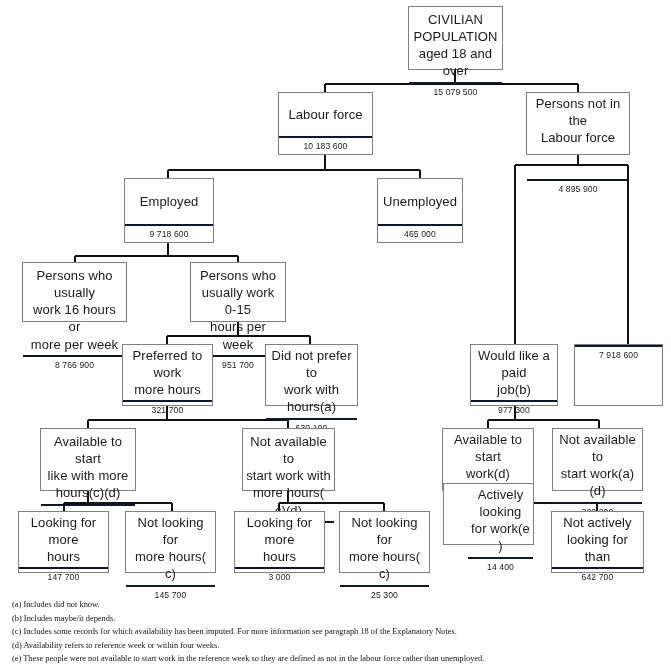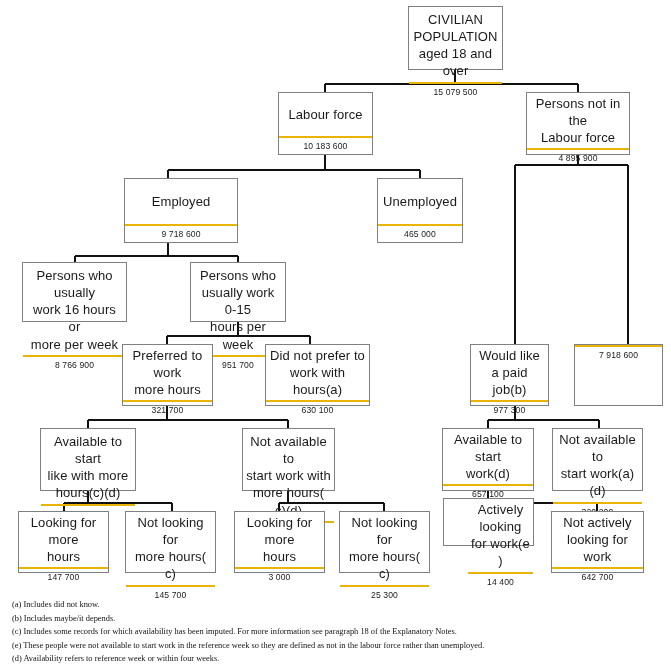--- a/index.html
+++ b/index.html
@@ -47,21 +47,21 @@
     justify-content: center;
     text-align: center;
     padding: 2px 3px;
     font-size: 13px;
     line-height: 1.32;
     letter-spacing: 0.1px;
     color: #1a1a1a;
   }
   .node .value {
     flex: 0 0 auto;
-    border-top: 2px solid #eab308;
+    border-top: 2px solid #0f172a;
     text-align: center;
     padding: 3px 2px 3px;
     font-size: 8.6px;
     line-height: 1.2;
     letter-spacing: 0.1px;
     color: #1a1a1a;
     min-height: 15px;
     box-sizing: border-box;
   }
   .node.tall .label { padding-top: 4px; }
@@ -152,31 +152,31 @@
     <div class="value">15 079 500</div>
   </div>
 
   <div class="node" style="left:278px; top:92px; width:95px; height:63px;">
     <div class="label">
       <span>Labour  force</span>
     </div>
     <div class="value">10 183 600</div>
   </div>
 
-  <div class="node" style="left:526px; top:92px; width:104px; height:63px;">
+  <div class="node" style="left:526px; top:92px; width:104px; height:63px;gap:31px;">
     <div class="label">
       <span>
         <span>Persons not in the</span><br>
         <span>Labour  force</span>
       </span>
     </div>
     <div class="value">4 895 900</div>
   </div>
 
-  <div class="node" style="left:124px; top:178px; width:114px; height:65px;">
+  <div class="node" style="left:124px; top:178px; width:90px; height:65px;">
     <div class="label">
       <span>Employed</span>
     </div>
     <div class="value">9 718 600</div>
   </div>
 
   <div class="node" style="left:377px; top:178px; width:86px; height:65px;">
     <div class="label">
       <span>Unemployed</span>
     </div>
@@ -208,31 +208,31 @@
   <div class="node" style="left:122px; top:344px; width:91px; height:62px;">
     <div class="label">
       <span>
         <span>Preferred to work</span><br>
         <span>more hours</span>
       </span>
     </div>
     <div class="value">321 700</div>
   </div>
 
-  <div class="node" style="left:265px; top:344px; width:105px; height:62px;">
+  <div class="node" style="left:265px; top:344px; width:93px; height:62px;">
     <div class="label">
       <span>
         <span>Did not prefer to</span><br>
         <span>work with hours(a)</span>
       </span>
     </div>
     <div class="value">630 100</div>
   </div>
 
-  <div class="node" style="left:470px; top:344px; width:79px; height:62px;">
+  <div class="node" style="left:470px; top:344px; width:88px; height:62px;">
     <div class="label">
       <span>
         <span>Would like a paid</span><br>
         <span>job(b)</span>
       </span>
     </div>
     <div class="value">977 300</div>
   </div>
 
   <div class="node" style="left:574px; top:344px; width:89px; height:62px;">
@@ -314,41 +314,41 @@
   <div class="node" style="left:339px; top:511px; width:91px; height:62px;">
     <div class="label">
       <span>
         <span>Not looking for</span><br>
         <span>more hours( c)</span>
       </span>
     </div>
     <div class="value">25 300</div>
   </div>
 
-  <div class="node" style="left:443px; top:498px; width:91px; height:48px;padding-left:24px;">
+  <div class="node" style="left:443px; top:483px; width:91px; height:62px;padding-left:24px;">
     <div class="label">
       <span>
         <span>Actively looking</span><br>
         <span>for work(e )</span>
       </span>
     </div>
     <div class="value">14 400</div>
   </div>
 
   <div class="node" style="left:551px; top:511px; width:93px; height:62px;">
     <div class="label">
       <span>
         <span>Not actively</span><br>
-        <span>looking for work</span>
+        <span>looking for than</span>
       </span>
     </div>
     <div class="value">642 700</div>
   </div>
 
   <div id="footnotes">
     <div class="fn">(a) Includes did not know.</div>
     <div class="fn">(b) Includes maybe/it depends.</div>
     <div class="fn">(c) Includes some records for which availability has been imputed.  For more information see paragraph 18 of the Explanatory Notes.</div>
+    <div class="fn">(d) Availability refers to reference week or within four weeks.</div>
     <div class="fn">(e) These people were not available to start work in the reference week so they are defined as not in the labour force rather than unemployed.</div>
-    <div class="fn">(d) Availability refers to reference week or within four weeks.</div>
   </div>
 
 </div>
 
 </body></html>

